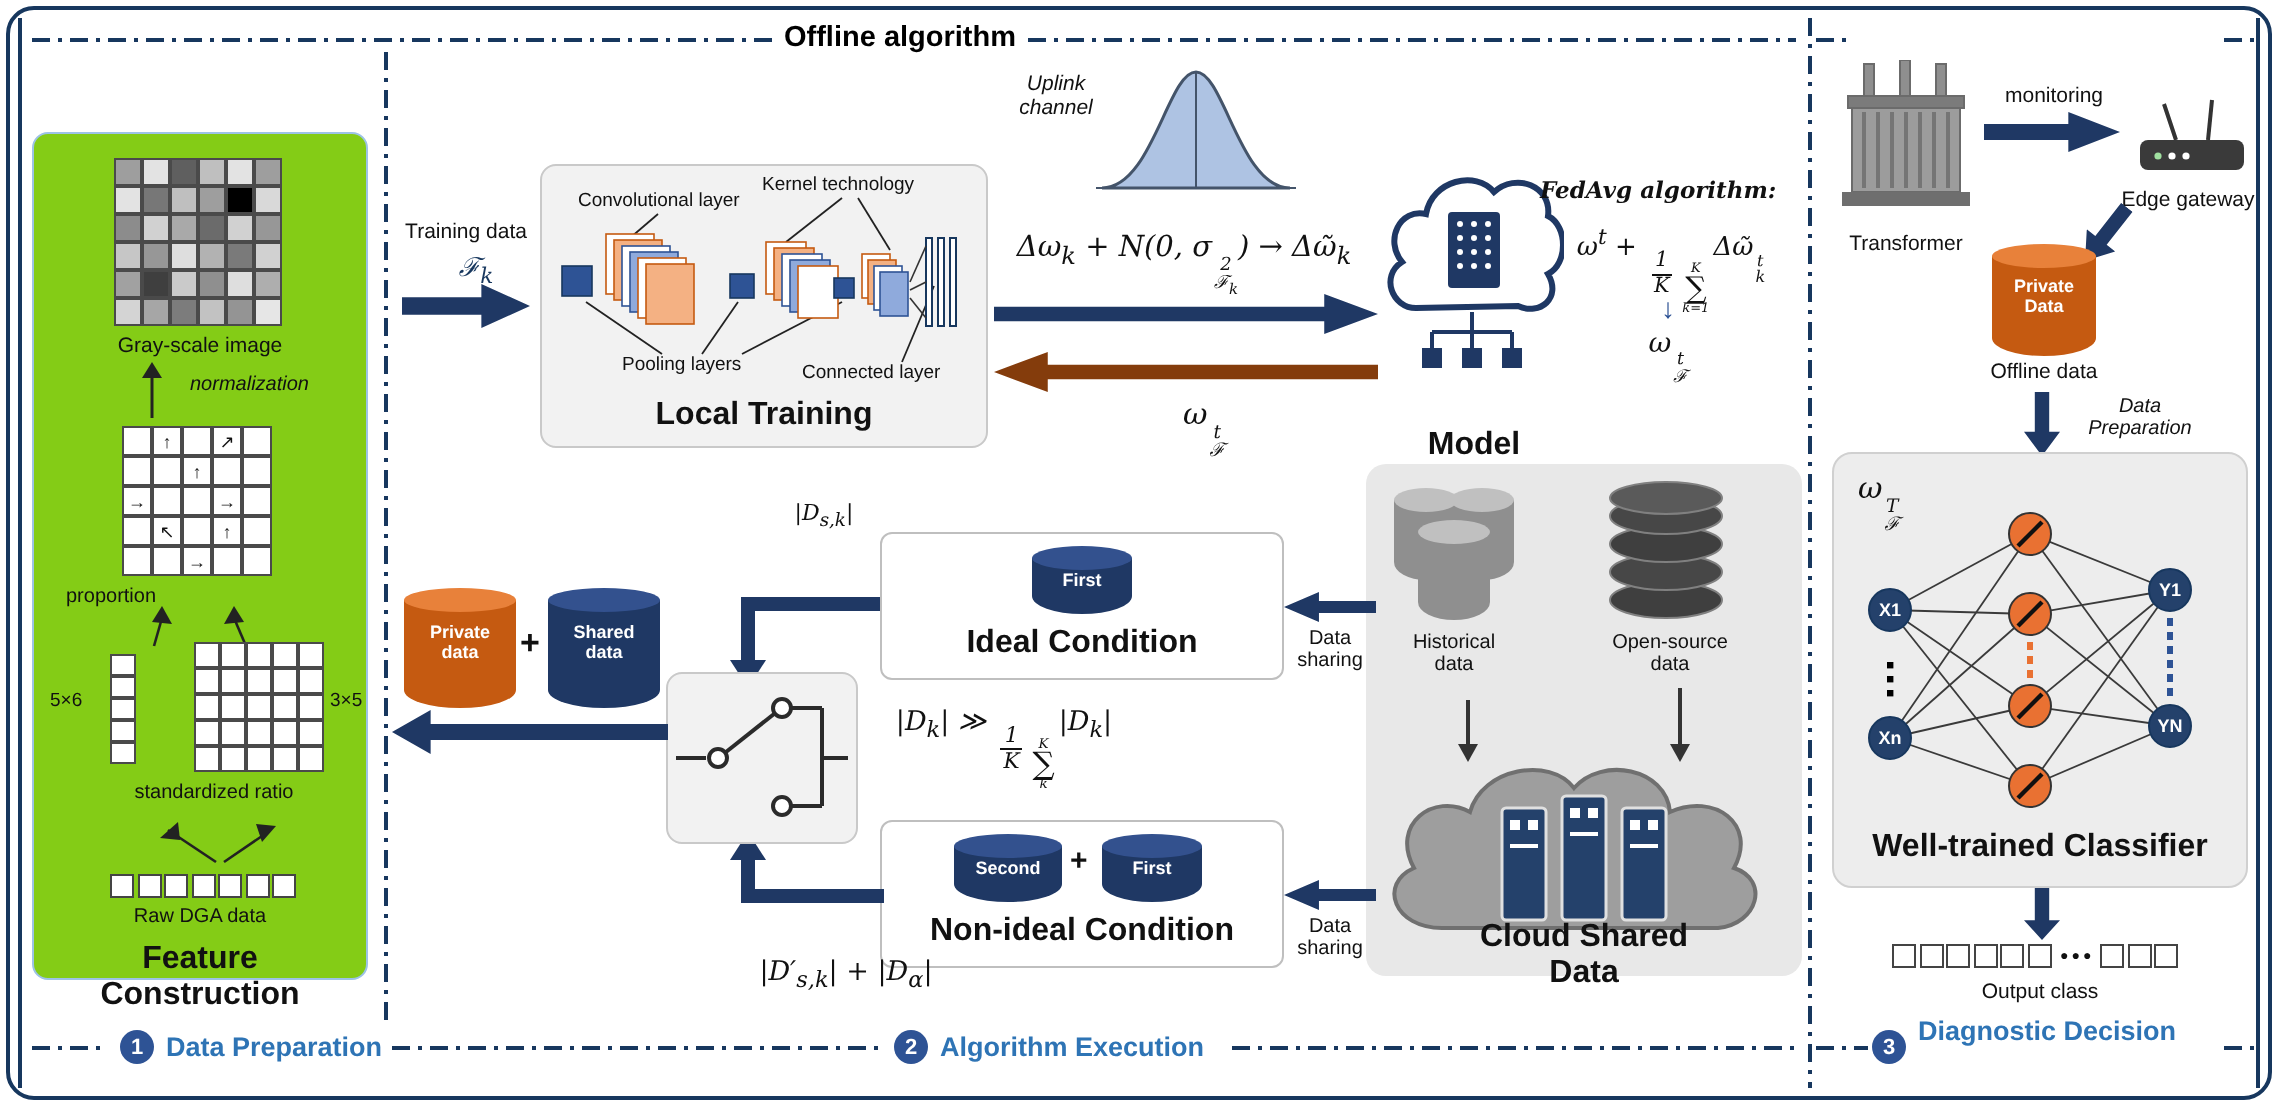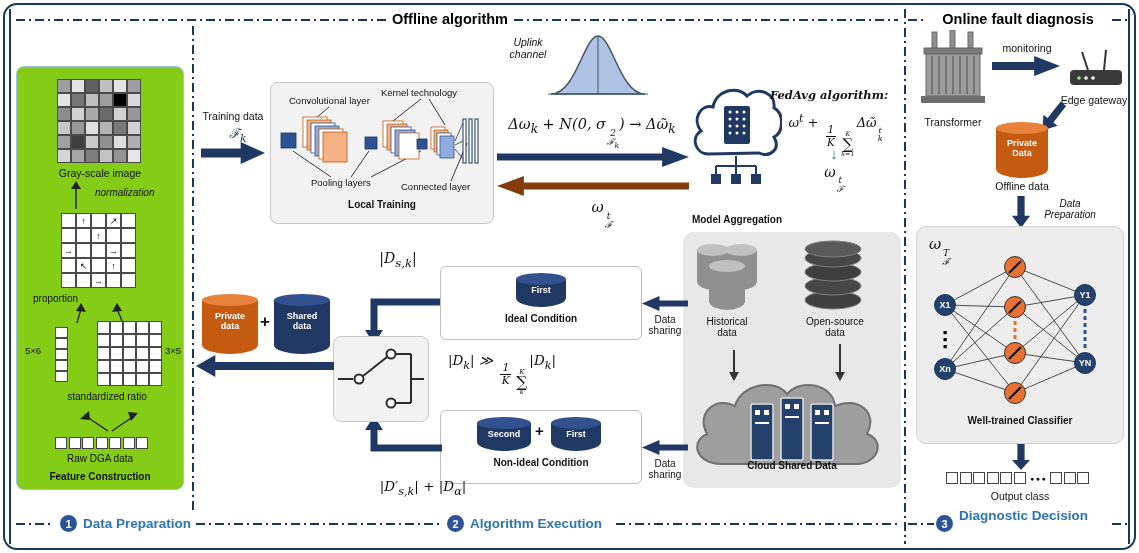--- a/index.html
+++ b/index.html
@@ -41,37 +41,36 @@
   .cellrow{position:absolute;display:flex;align-items:center}
   .cellrow .cell{width:12px;height:12px;border:1px solid #444;background:#fff;margin-right:1.5px;box-sizing:border-box}
   .cellrow .dots{display:flex;align-items:center;font-size:7px;letter-spacing:1.5px;margin:0 3px;color:#111}
   .cyl{position:absolute}
   .cyl .tp{position:absolute;left:0;right:0;top:0;height:12px;border-radius:50%;z-index:2}
   .cyl .bd{position:absolute;left:0;right:0;top:6px;bottom:0;border-radius:0 0 50% 50%/0 0 9px 9px}
   .cyl .lb{position:absolute;left:0;right:0;top:15px;z-index:3;color:#fff;font-weight:bold;text-align:center;font-size:9px;line-height:10px;white-space:pre-line}
   .cyl-navy .tp{background:#33518E}.cyl-navy .bd{background:#1F3864}
   .cyl-orange .tp{background:#E8813A}.cyl-orange .bd{background:#C55A11}
   .cyl-gray .tp{background:#C0C0C0}.cyl-gray .bd{background:#8F8F8F}
-  .t10{font-size:10px}.t105{font-size:10.5px}.t95{font-size:9.5px}.t115{font-size:10px}
+  .t10{font-size:10px}.t105{font-size:10.5px}.t95{font-size:9.5px}.t115{font-size:16px}
 </style>
 </head>
 <body>
 
 <div id="root">
 
   <div class="frame"></div>
   <div class="abs" style="left:9px;top:9px;width:2px;height:535px;background:#17375E"></div>
   <div class="abs" style="left:1128px;top:9px;width:2px;height:535px;background:#17375E"></div>
 
   <div class="ddh" style="left:16px;top:19px;width:370px"></div>
   <div class="ddh" style="left:514px;top:19px;width:384px"></div>
   <div class="toptitle" style="left:388px;top:11px;width:124px">Offline algorithm</div>
   <div class="ddh" style="left:908px;top:19px;width:16px"></div>
   <div class="ddh" style="left:1112px;top:19px;width:15px"></div>
-  <div class="toptitle" style="left:926px;top:11px;width:184px">Online fault diagnosis</div>
 
   <div class="ddv" style="left:192px;top:26px;height:486px"></div>
   <div class="ddv" style="left:904px;top:9px;height:535px"></div>
 
   <div class="ddh" style="left:16px;top:523px;width:38px"></div>
   <div class="numc" style="left:60px;top:515px">1</div>
   <div class="sect" style="left:83px;top:516px">Data Preparation</div>
   <div class="ddh" style="left:196px;top:523px;width:246px"></div>
   <div class="numc" style="left:447px;top:515px">2</div>
   <div class="sect" style="left:470px;top:516px">Algorithm Execution</div>
@@ -389,21 +388,21 @@
         <rect x="128" y="50" width="5" height="5"></rect>
           <rect x="137" y="50" width="5" height="5"></rect>
         <rect x="68" y="62" width="14" height="2"></rect>
           <rect x="98" y="56" width="14" height="2"></rect>
           <rect x="128" y="62" width="14" height="2"></rect>
       </g>
     </svg>
     <div class="abs ctr b t115" style="left:40px;top:228px;width:138px">Cloud Shared Data</div>
   </div>
 
-  <div class="fx" style="left:372px;top:250px;width:52px;font-size:14px">|D<sub>s,k</sub>|</div>
+  <div class="fx" style="left:386px;top:250px;width:52px;font-size:11px">|D<sub>s,k</sub>|</div>
   <svg class="abs" style="left:362px;top:290px" width="82" height="56" viewBox="0 0 82 56">
     <polyline points="80,12 12,12 12,42" fill="none" stroke="#1F3864" stroke-width="7"></polyline>
     <polygon points="3,40 21,40 12,54" fill="#1F3864"></polygon>
   </svg>
   <div class="wbox" style="left:440px;top:266px;width:200px;height:72px">
     <div class="cyl cyl-navy" style="left:75px;top:6px;width:50px;height:34px">
       <div class="tp"></div>
         <div class="bd"></div>
         <div class="lb" style="top:12px">First</div>
     </div>

